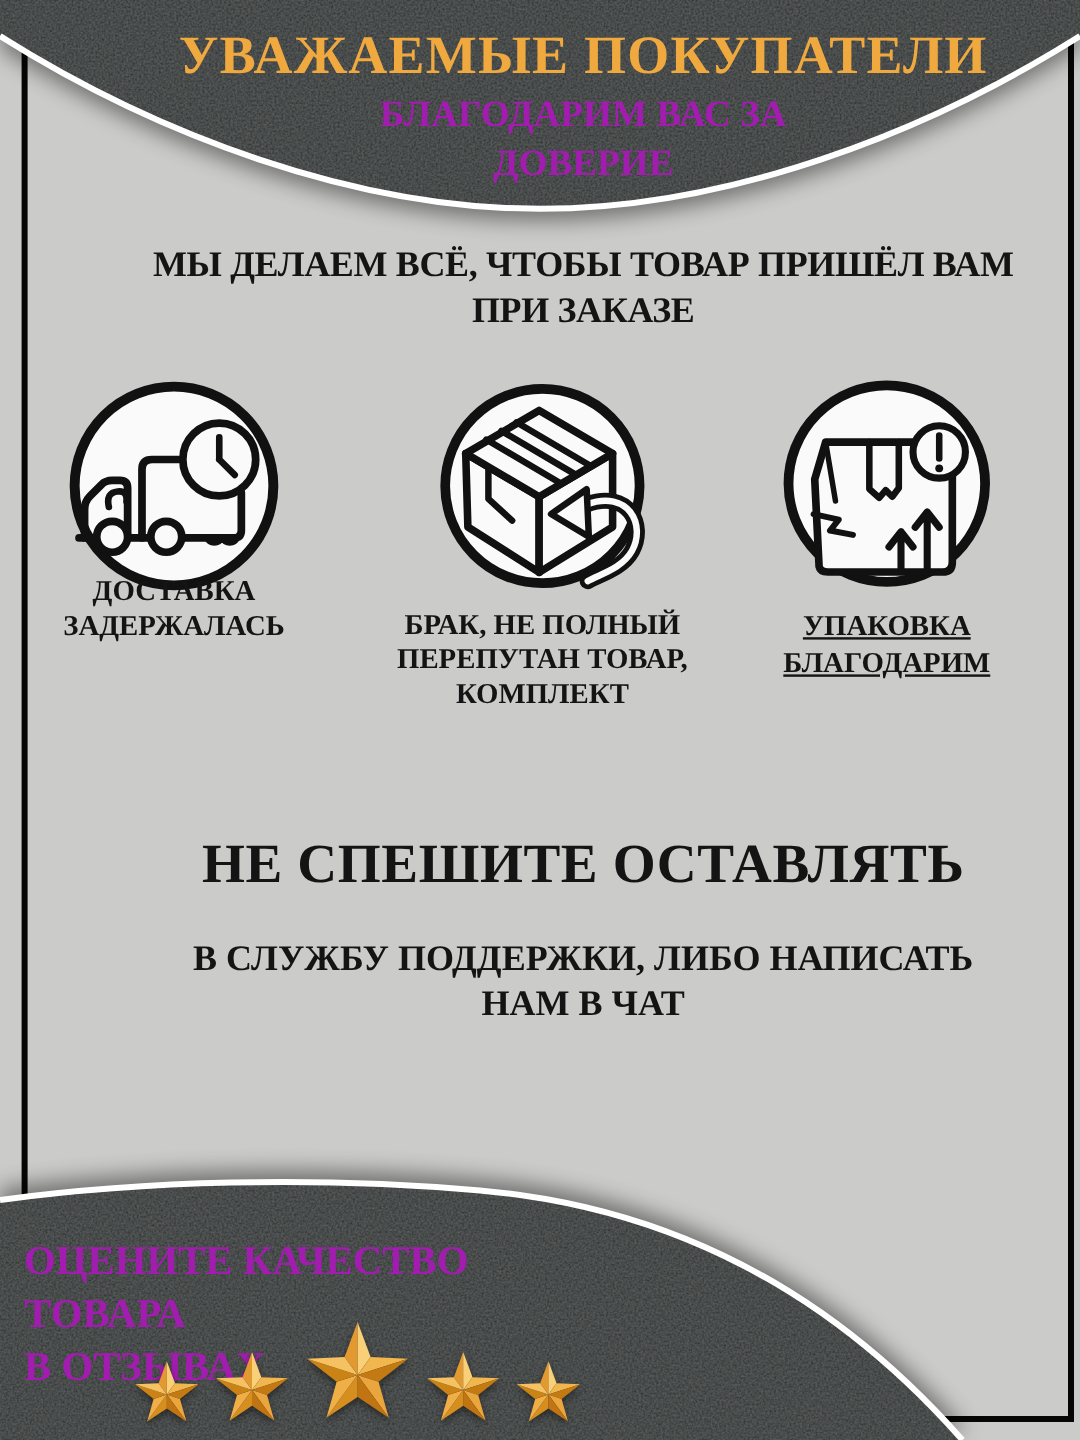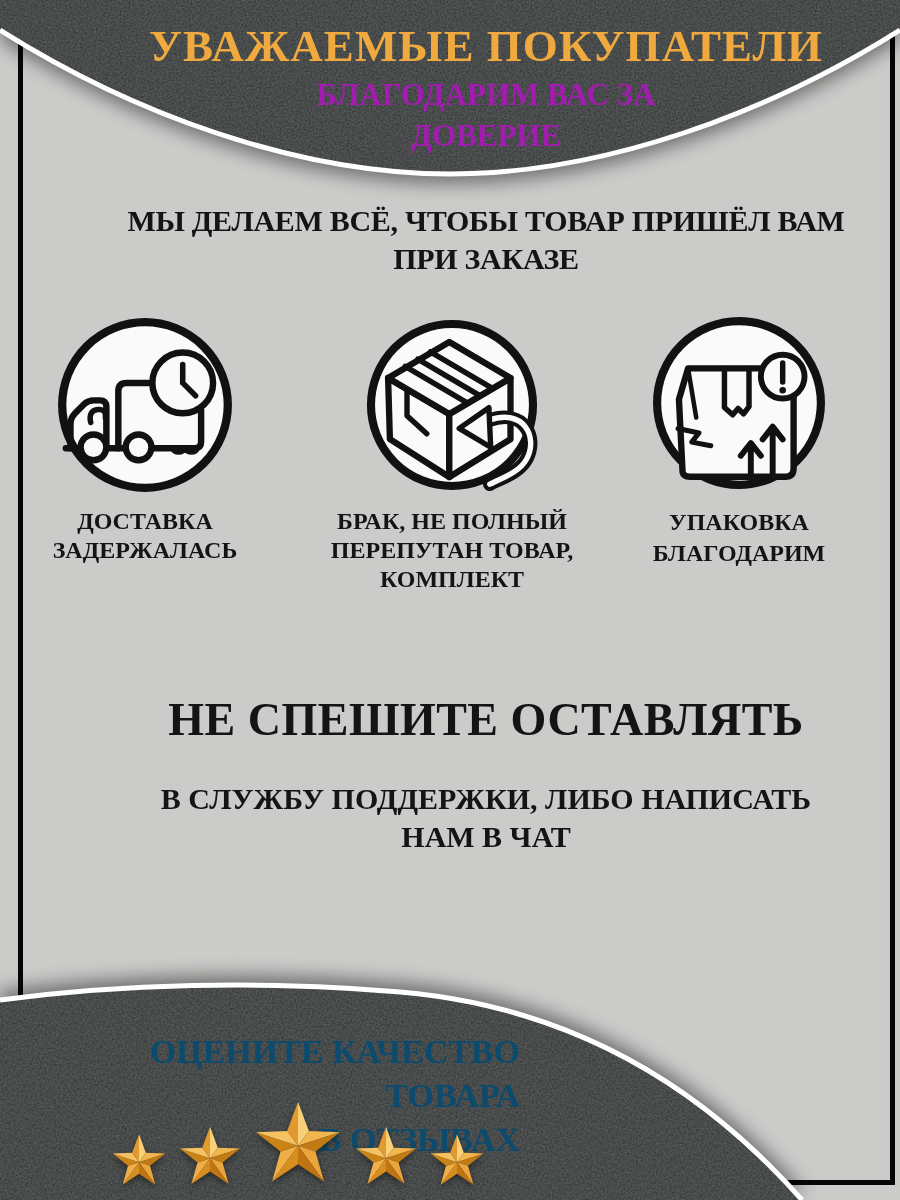--- a/index.html
+++ b/index.html
@@ -17,26 +17,26 @@
   .bottom-shape{position:absolute;bottom:0;left:0;z-index:2;filter:drop-shadow(0 -7px 9px rgba(0,0,0,.45));}
   .txt{position:absolute;left:0;width:100%;text-align:center;z-index:3;color:#141414;padding-left:36px;}
   .header-title{top:20px;font-size:45px;letter-spacing:1px;color:var(--gold,#efa93f);}
   .header-sub{top:74px;font-size:31px;line-height:41px;color:#a21caf;}
   .intro{top:202px;font-size:30px;line-height:38px;letter-spacing:-0.3px;}
   .icon-wrap{position:absolute;z-index:3;}
   .icon-1{left:53px;top:313px;width:184px;height:184px;}
   .icon-2{left:362px;top:315px;width:180px;height:180px;}
   .icon-3{left:648px;top:312px;width:182px;height:182px;}
   .issue-label{position:absolute;z-index:3;font-size:24px;line-height:29px;text-align:center;color:#141414;}
-  .label-1{left:25px;width:240px;top:507px;font-family:Liberation Serif, serif;}
+  .label-1{left:25px;width:240px;top:479px;font-family:Liberation Serif, serif;}
   .label-2{left:302px;width:300px;top:507px;}
-  .label-3{left:614px;width:250px;top:507px;line-height:31px;}
+  .label-3{left:614px;width:250px;top:507px;line-height:31px;text-decoration:underline;}
   .headline{top:644px;font-size:46px;line-height:55px;letter-spacing:.5px;margin-top:48px;}
   .support{top:780px;font-size:30px;line-height:38px;}
-  .footer-heading{top:1030px;left:20px;width:500px;font-size:34px;line-height:44px;color:#0c4a6e;position:absolute;text-align:right;z-index:3;}
+  .footer-heading{top:1030px;left:20px;width:500px;font-size:34px;line-height:44px;color:#a21caf;position:absolute;text-align:left;z-index:3;}
   .stars{position:absolute;left:106px;top:1094px;width:384px;height:96px;display:flex;align-items:flex-end;justify-content:center;gap:9px;z-index:3;}
   .ic{stroke:#111;stroke-linecap:round;stroke-linejoin:round;fill:none;}
 </style>
 </head>
 <body>
 
 <div class="page">
 
   <div class="frame"></div>
 

